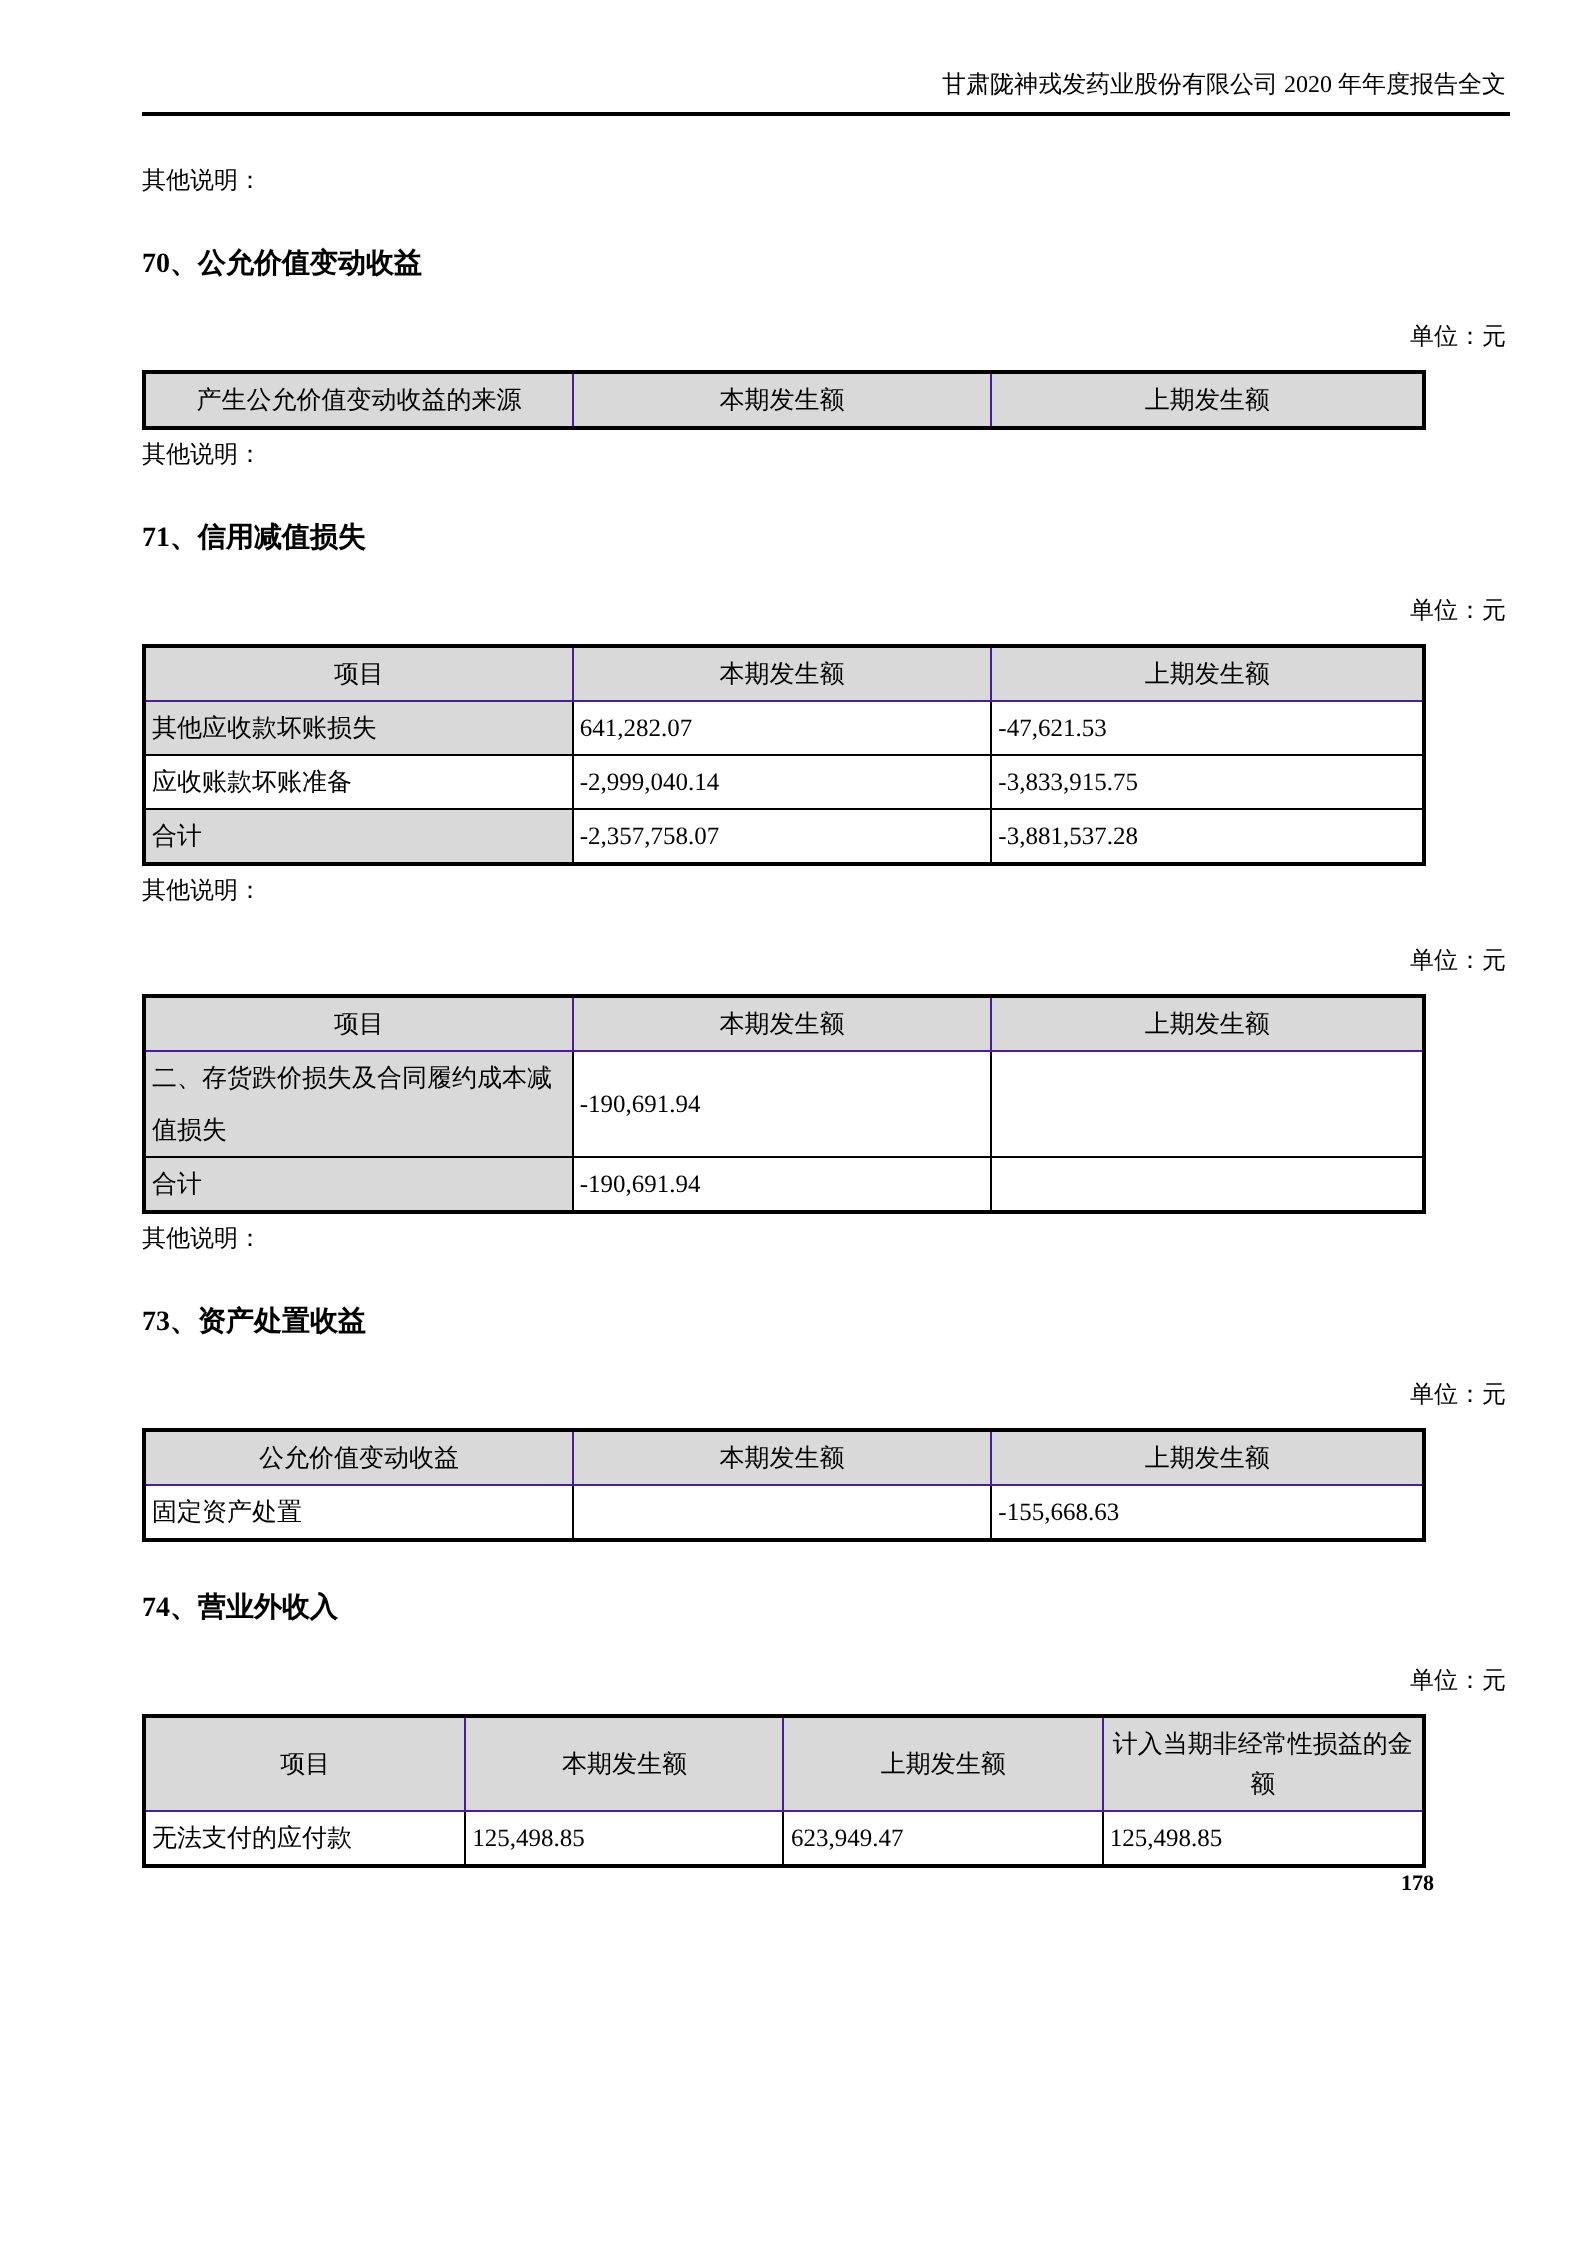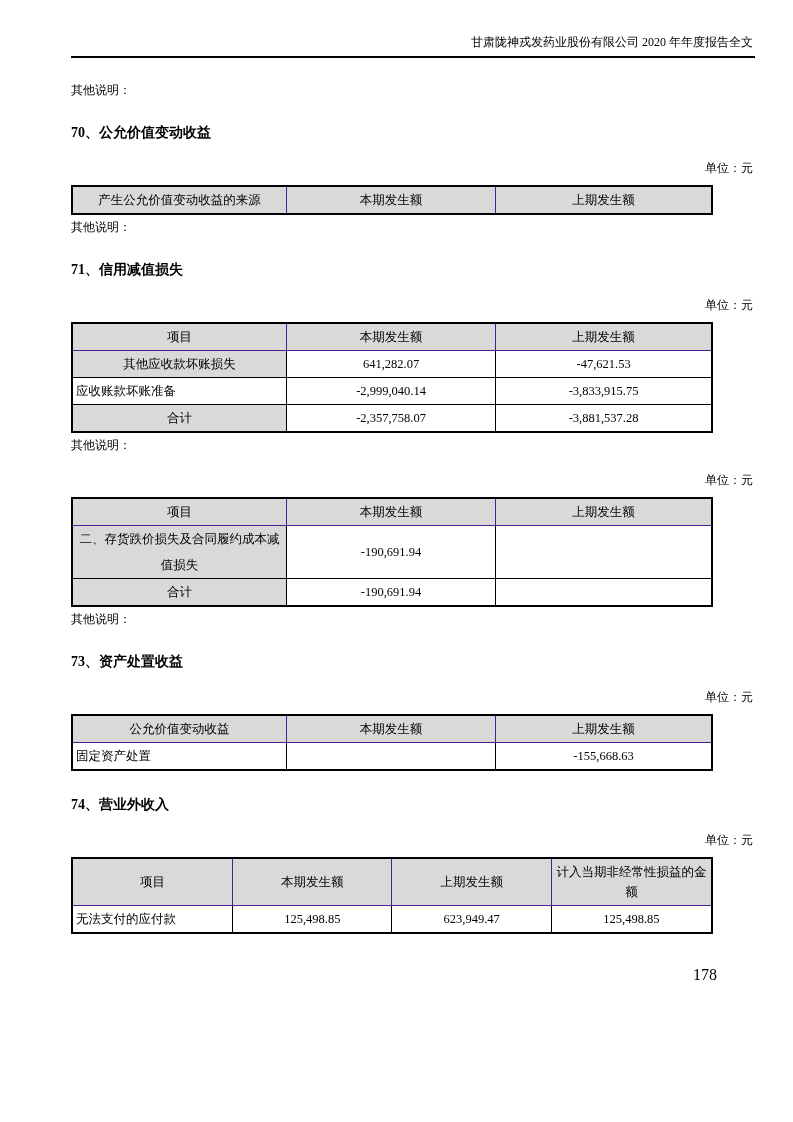--- a/index.html
+++ b/index.html
@@ -64,38 +64,38 @@
     vertical-align: middle;
   }
   table.data-table td {
     border: 1px solid #000;
     line-height: 26px;
     padding: 0 3px;
     vertical-align: middle;
     word-break: break-all;
   }
   td.name { text-align: left; }
-  td.num  { text-align: center; padding-right: 2px; }
-  td.shaded { background: #d9d9d9; text-align: center; }
+  td.num  { text-align: left; padding-right: 2px; }
+  td.shaded { background: #d9d9d9; }
   
   .c3-1 { width: 33.5%; }
   .c3-2 { width: 32.7%; }
   .c3-3 { width: 33.8%; }
   
   .c4-1 { width: 25.1%; }
   .c4-2 { width: 24.9%; }
   .c4-3 { width: 24.9%; }
   .c4-4 { width: 25.1%; }
   .page-number {
     margin-left: 71px;
-    margin-top: 33px;
     width: 646px;
     text-align: right;
-    font-size: 16px;
+    font-size: 11px;
     line-height: 16px;
+    font-weight: bold;
   }
 </style>
 </head>
 <body>
 
 <header class="doc-header">
   <div class="doc-header-text">甘肃陇神戎发药业股份有限公司 2020 年年度报告全文</div>
 </header>
 
 <main class="content">

